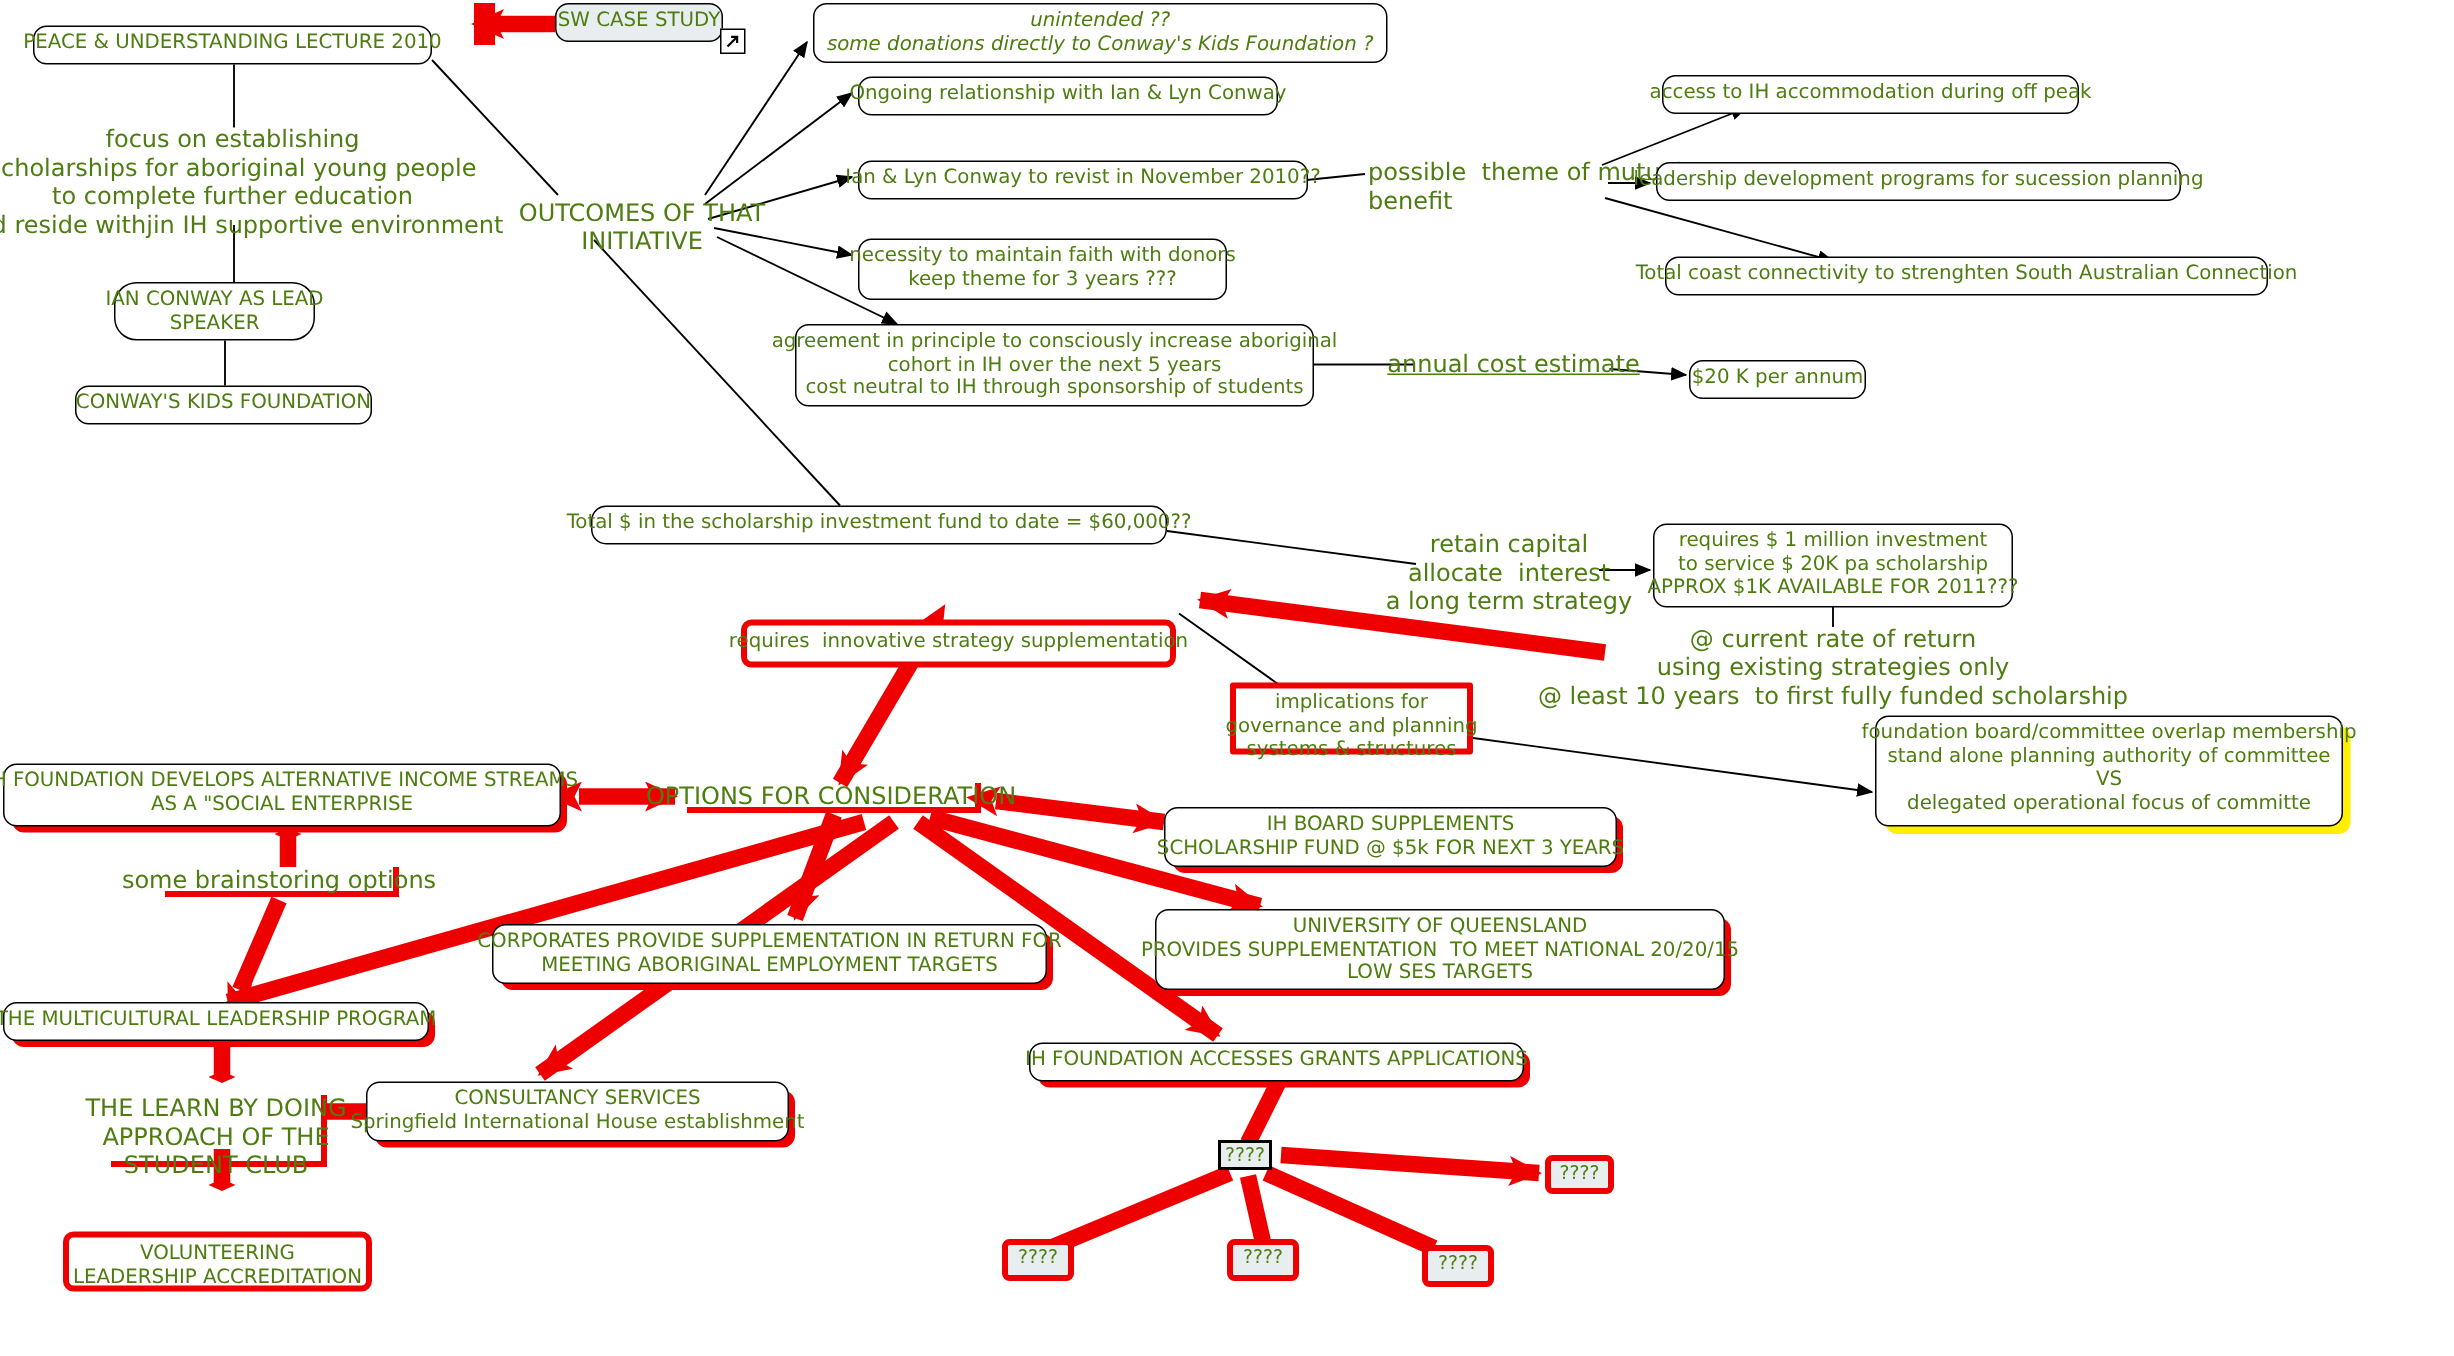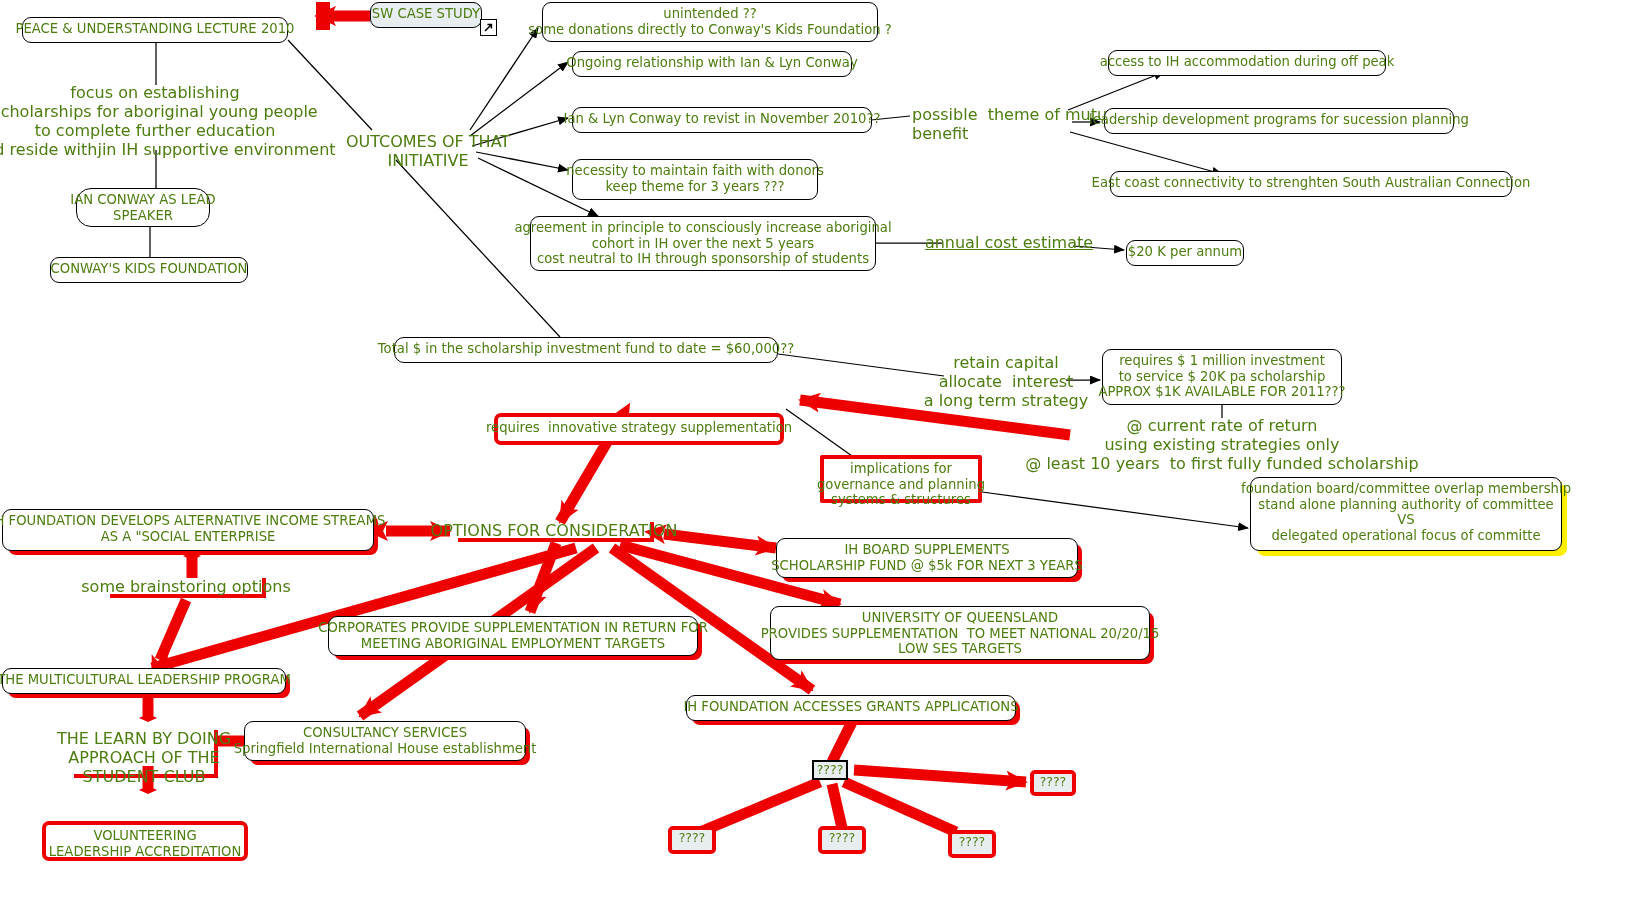--- a/index.html
+++ b/index.html
@@ -238,21 +238,21 @@
 
   <div class="node blk" style="left:50px; top:257px; width:198px; height:26px;">
     <span>CONWAY'S KIDS FOUNDATION</span>
   </div>
 
   <div class="node bare" style="left:358px; top:133px; width:140px; height:34px;">
     <span>OUTCOMES OF THAT
 INITIATIVE</span>
   </div>
 
-  <div class="node blk" style="left:542px; top:2px; width:336px; height:40px;">
+  <div class="node blk" style="left:542px; top:2px; width:383px; height:40px;font-style:italic;">
     <span>unintended ??
 some donations directly to Conway's Kids Foundation ?</span>
   </div>
 
   <div class="node blk" style="left:572px; top:51px; width:280px; height:26px;">
     <span>Ongoing relationship with Ian &amp; Lyn Conway</span>
   </div>
 
   <div class="node blk" style="left:572px; top:107px; width:300px; height:26px;">
     <span>Ian &amp; Lyn Conway to revist in November 2010??</span>
@@ -276,21 +276,21 @@
 
   <div class="node blk" style="left:1108px; top:50px; width:278px; height:26px;">
     <span>access to IH accommodation during off peak</span>
   </div>
 
   <div class="node blk" style="left:1104px; top:108px; width:350px; height:26px;">
     <span>leadership development programs for sucession planning</span>
   </div>
 
   <div class="node blk" style="left:1110px; top:171px; width:402px; height:26px;">
-    <span>East coast connectivity to strenghten South Australian Connection</span>
+    <span>Total coast connectivity to strenghten South Australian Connection</span>
   </div>
 
   <div class="node bare" style="left:944px; top:234px; width:130px; height:18px;text-decoration:underline;">
     <span>annual cost estimate</span>
   </div>
 
   <div class="node blk" style="left:1126px; top:240px; width:118px; height:26px;">
     <span>$20 K per annum</span>
   </div>
 

